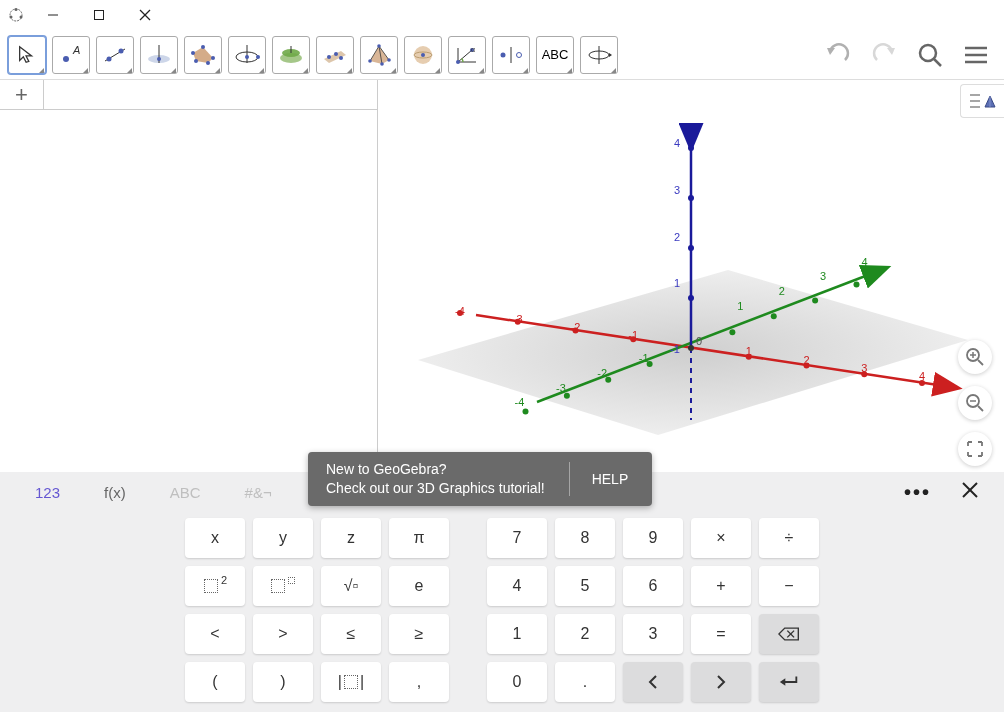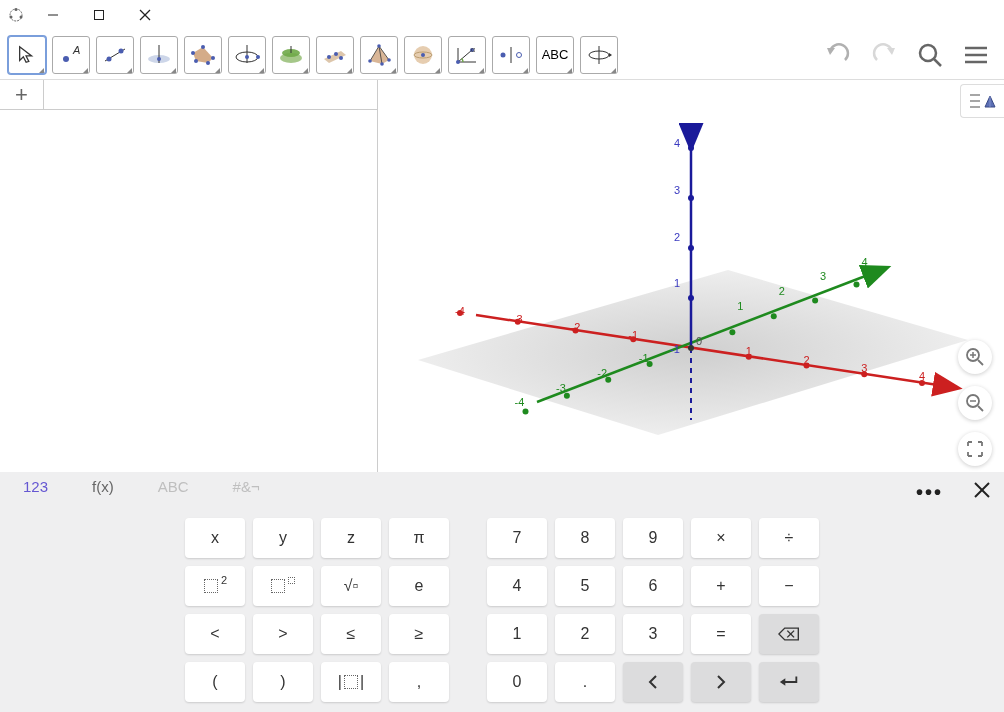--- a/index.html
+++ b/index.html
@@ -30,21 +30,21 @@
   .pt-inner{width:44px;height:34px;background:#fff;border:1px solid #ddd;border-right:none;border-radius:4px 0 0 4px;display:flex;align-items:center;justify-content:center;}
   
   .scene{position:absolute; left:0;top:0;right:0;bottom:0;}
   
   .notif{ position:absolute; left:308px; top:372px; background:#6a6a6a; color:#fff; border-radius:4px; display:flex; align-items:center; padding:8px 6px 8px 18px; font-size:14px; box-shadow:0 2px 6px rgba(0,0,0,.3);}
   .notif .msg{margin-right:20px; line-height:1.35;}
   .notif .divider{width:1px; height:34px; background:rgba(255,255,255,.4); margin:0 4px;}
   .notif .helpbtn{padding:8px 18px; font-size:14px; color:#fff;}
   
   .bottom{background:#efeff0;}
-  .modes{height:40px; display:flex; padding:0 1px;}
+  .modes{height:40px; display:flex; align-items:center; padding:0 13px;}
   .mtab{padding:6px 22px; font-size:15px; color:#666;}
   .mtab.active{color:#6557d2;}
   .mtab.dim{color:#bfbfbf;}
   .bottom-actions{margin-left:auto; display:flex; align-items:center; gap:30px; padding-right:12px;}
   .dots{font-size:20px; letter-spacing:2px; color:#222; font-weight:bold;}
   .closekb{font-size:20px; color:#222;}
   .keyboard{padding:6px 0 10px; display:flex; flex-direction:column; gap:8px; align-items:center;}
   .krow{display:flex; gap:8px;}
   .key{width:60px;height:40px;background:#fff;border-radius:4px;box-shadow:0 1px 2px rgba(0,0,0,.15);display:flex;align-items:center;justify-content:center;font-size:16px;color:#333;}
   .key.grey{background:#dcdcdd;}
@@ -345,20 +345,28 @@
           </svg>
         </div>
       <div class="vcbtn">
           <svg width="18" height="18" viewBox="0 0 18 18">
             <path d="M2 2 L6 2 M2 2 L2 6 M16 2 L12 2 M16 2 L16 6 M2 16 L6 16 M2 16 L2 12 M16 16 L12 16 M16 16 L16 12" stroke="#777" stroke-width="1.8" fill="none"></path>
           </svg>
         </div>
     </div>
   </div>
 
+  <div class="notif">
+    <div class="msg">
+      <div>New to GeoGebra?</div>
+      <div>Check out our 3D Graphics tutorial!</div>
+    </div>
+    <div class="divider"></div>
+    <div class="helpbtn">HELP</div>
+  </div>
 </div>
 
 <div class="bottom">
   <div class="modes">
     <div class="mtab active">123</div>
     <div class="mtab">f(x)</div>
     <div class="mtab dim">ABC</div>
     <div class="mtab dim">#&amp;¬</div>
     <div class="bottom-actions">
       <div class="dots">•••</div>

